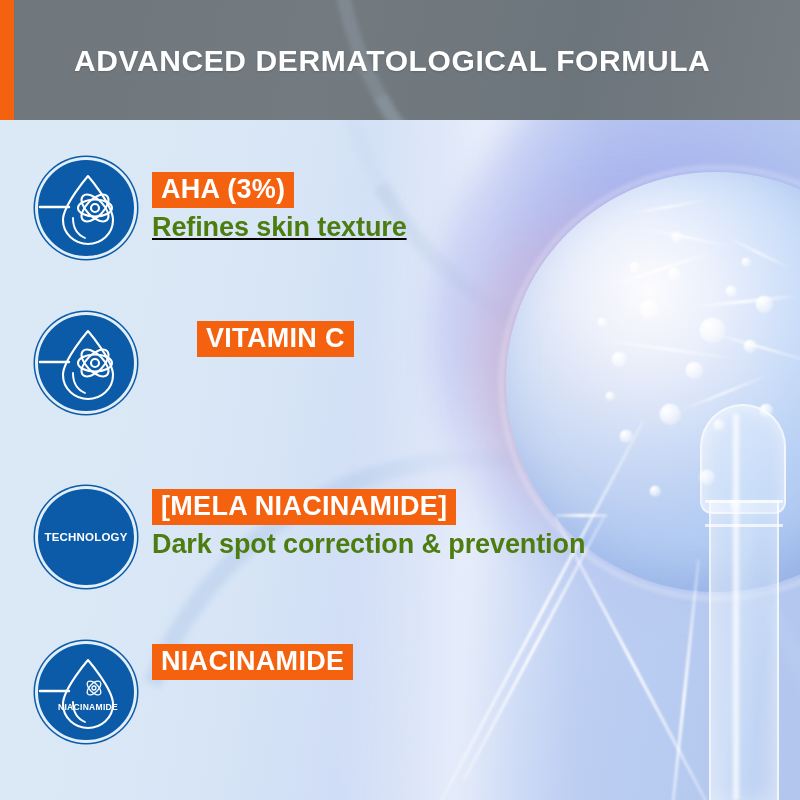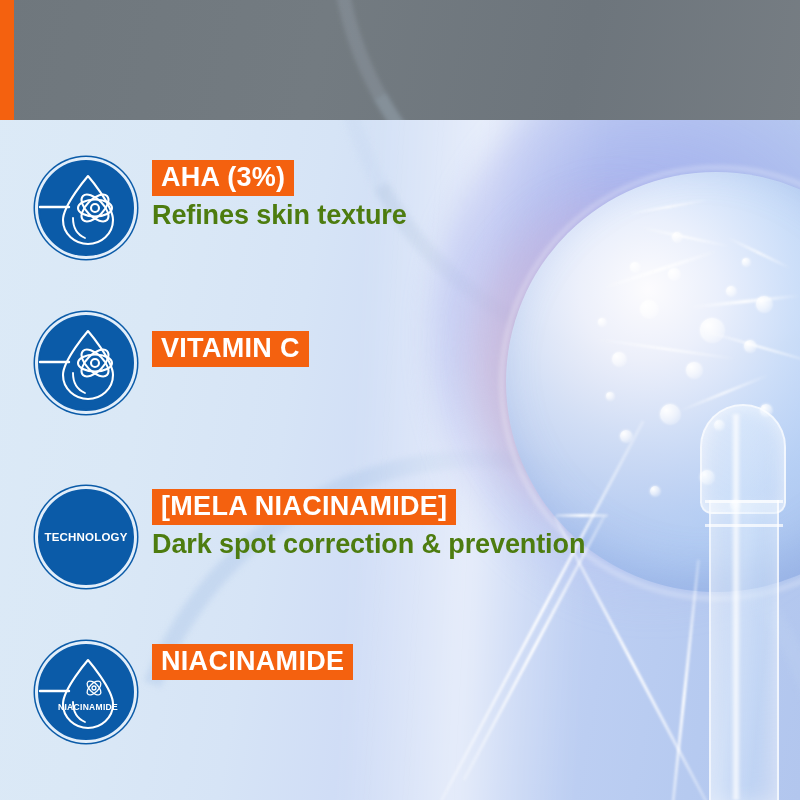--- a/index.html
+++ b/index.html
@@ -269,20 +269,21 @@
       <div class="streak" style="left: 556px; top: 516px; width: 330px; height: 3px; transform: rotate(62deg);"></div>
       <div class="streak" style="left: 606px; top: 516px; width: 300px; height: 3px; transform: rotate(118deg);"></div>
       <div class="streak" style="left: 440px; top: 800px; width: 430px; height: 3px; transform: rotate(-62deg);"></div>
       <div class="streak" style="left: 700px; top: 560px; width: 280px; height: 3px; transform: rotate(96deg);"></div>
       <div class="streak" style="left: 556px; top: 514px; width: 52px; height: 3px;"></div>
     </div>
 
   <div class="header">
     <div class="header-swoosh"></div>
     <div class="header-accent"></div>
+    <div class="header-title">ADVANCED DERMATOLOGICAL FORMULA</div>
   </div>
 
   <div class="rows" id="rows">
       <div class="row" style="top: 40px;">
         <div class="icon-wrap" style="top: 0px;">
           <div class="icon-circle"></div>
           <div style="position: absolute; inset: 0px;">
   <svg class="icon-svg" viewBox="0 0 96 96">
     <g fill="none" stroke="#ffffff" stroke-width="2.1" stroke-linecap="round" stroke-linejoin="round">
       <path d="M50 16 C50 16 75 45 75 60 C75 74 63 84 50 84 C37 84 25 74 25 60 C25 45 50 16 50 16 Z"></path>
@@ -293,21 +294,21 @@
           <ellipse cx="0" cy="0" rx="8.5" ry="17" transform="rotate(45)"></ellipse>
           <ellipse cx="0" cy="0" rx="8.5" ry="17" transform="rotate(-45)"></ellipse>
           <ellipse cx="0" cy="0" rx="17" ry="8.5"></ellipse>
           <circle cx="0" cy="0" r="4"></circle>
         </g>
     </g>
 
   </svg>
           </div>
         </div>
-        <div class="text-col" style="top: 0px;">
+        <div class="text-col" style="top: 12px; text-decoration: underline;">
           <div><span class="badge">AHA (3%)</span></div>
           <div class="desc">Refines skin texture</div>
         </div>
       </div>
       <div class="row" style="top: 195px;">
         <div class="icon-wrap" style="top: 0px;">
           <div class="icon-circle"></div>
           <div style="position: absolute; inset: 0px;">
   <svg class="icon-svg" viewBox="0 0 96 96">
     <g fill="none" stroke="#ffffff" stroke-width="2.1" stroke-linecap="round" stroke-linejoin="round">
@@ -319,21 +320,21 @@
           <ellipse cx="0" cy="0" rx="8.5" ry="17" transform="rotate(45)"></ellipse>
           <ellipse cx="0" cy="0" rx="8.5" ry="17" transform="rotate(-45)"></ellipse>
           <ellipse cx="0" cy="0" rx="17" ry="8.5"></ellipse>
           <circle cx="0" cy="0" r="4"></circle>
         </g>
     </g>
 
   </svg>
           </div>
         </div>
-        <div class="text-col" style="top: 16px;">
+        <div class="text-col" style="top: 6px; margin-left: 45px;">
           <div><span class="badge">VITAMIN C</span></div>
         </div>
       </div>
       <div class="row" style="top: 369px;">
         <div class="icon-wrap" style="top: 0px;">
           <div class="icon-circle"></div>
           <div style="position: absolute; inset: 0px;">
   <svg class="icon-svg" viewBox="0 0 96 96">
     <text x="48" y="52" text-anchor="middle" fill="#ffffff" font-family="Liberation Sans, sans-serif" font-size="11.5" font-weight="bold" letter-spacing=".2">TECHNOLOGY</text>
   </svg>

